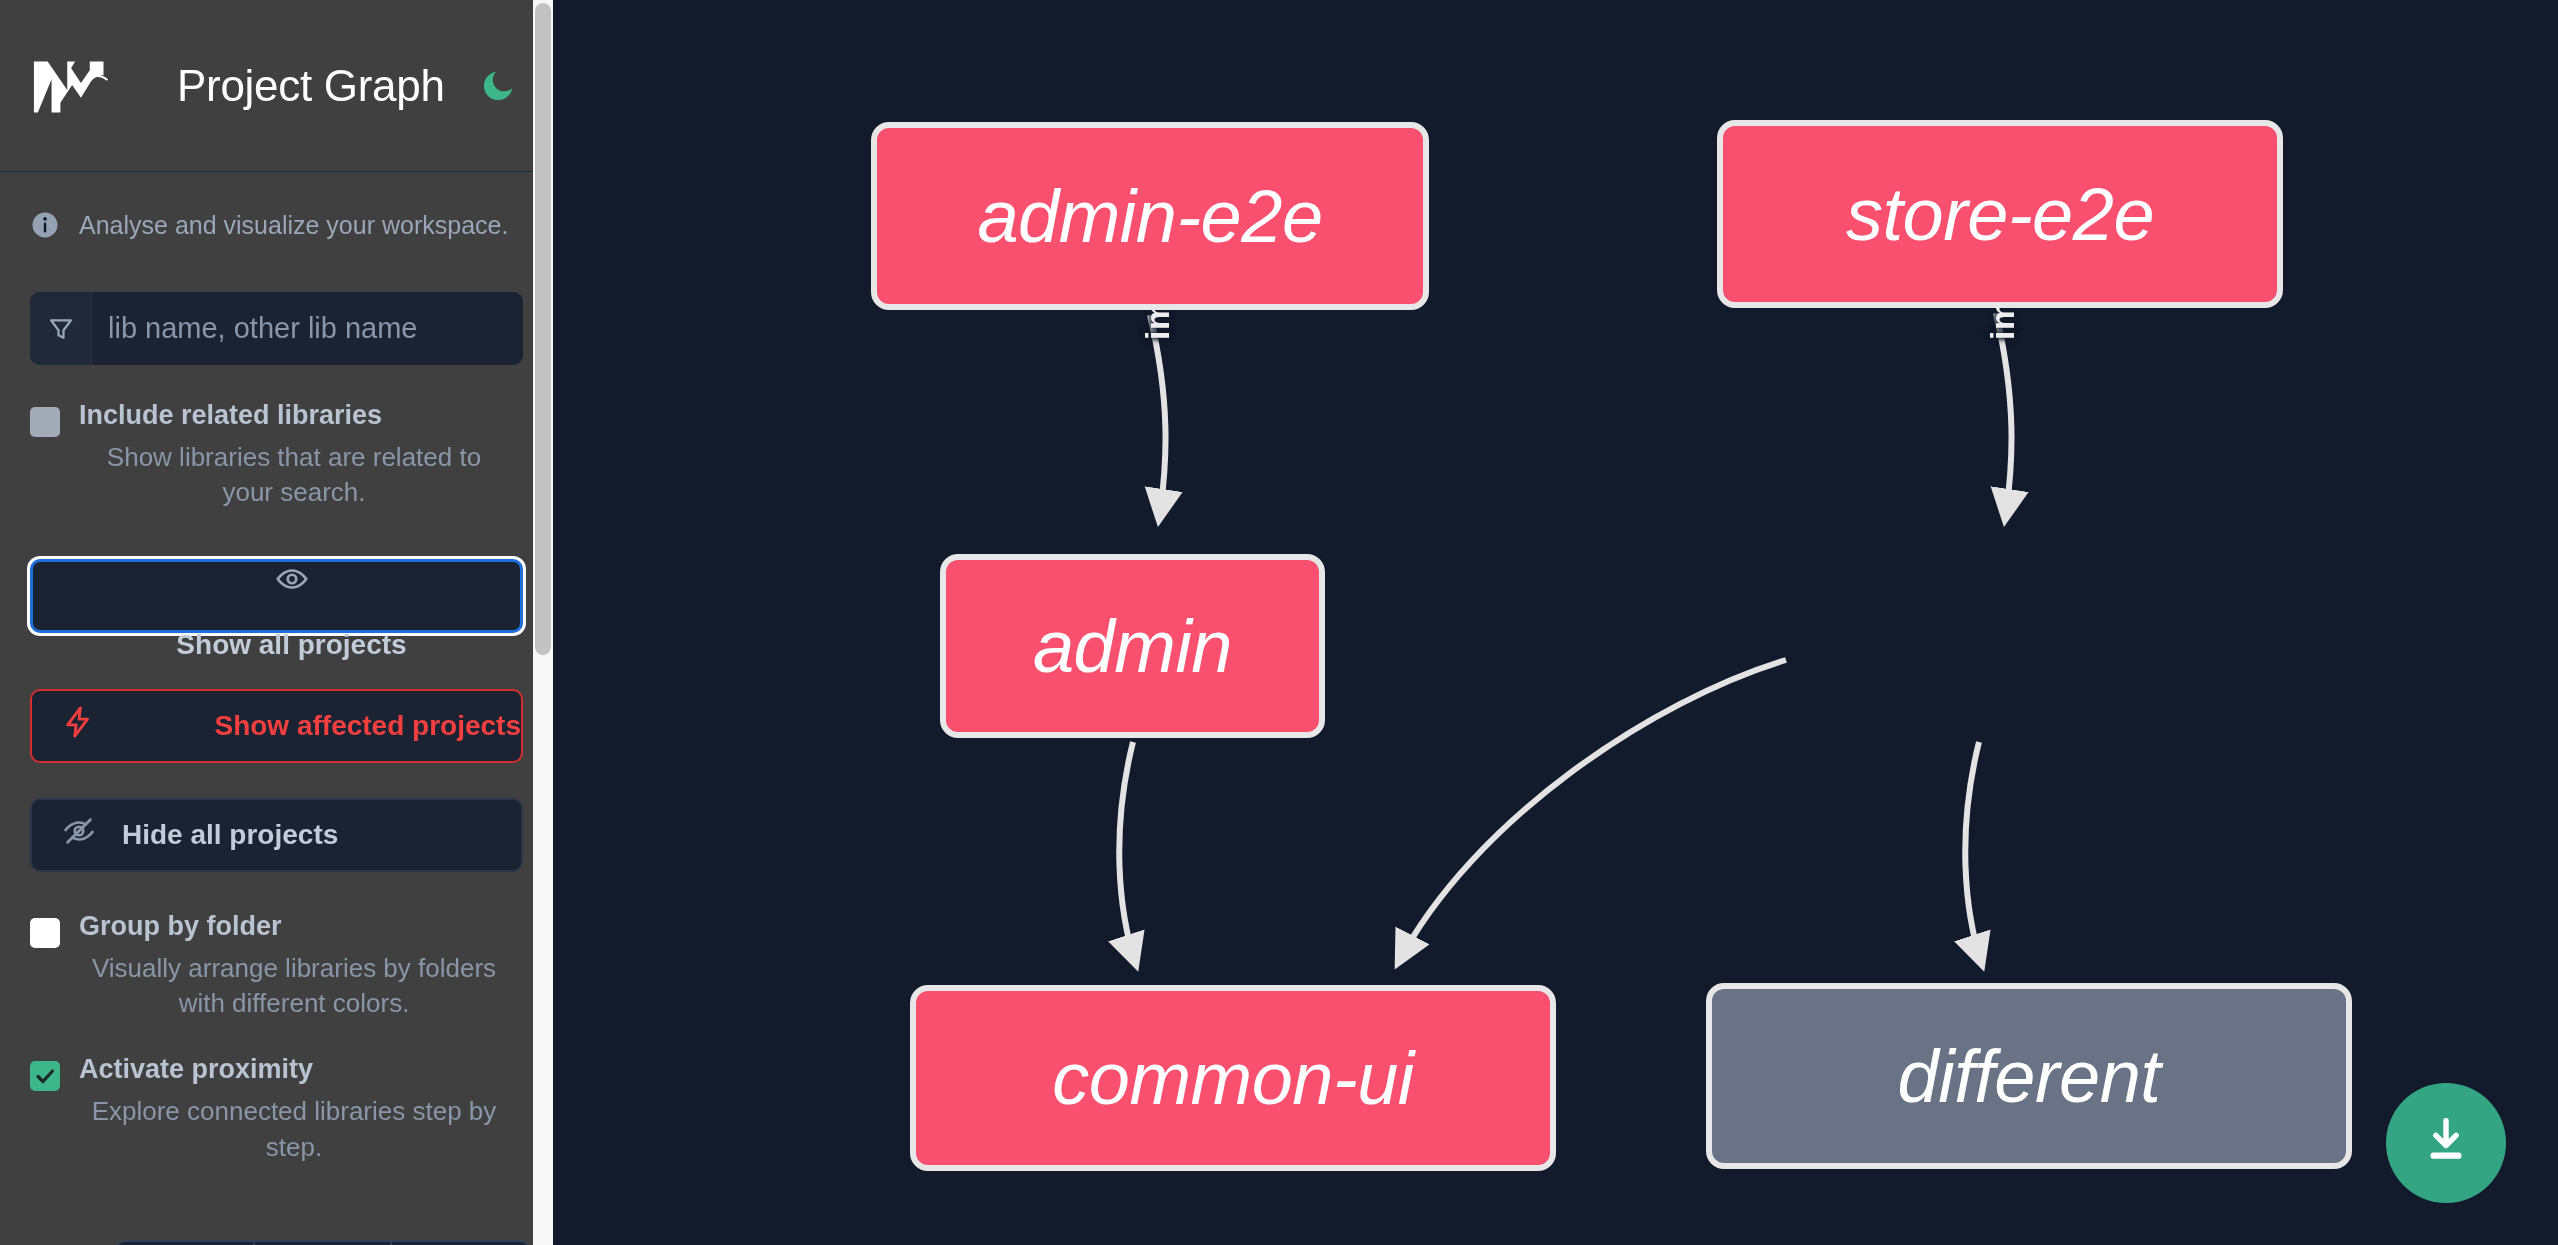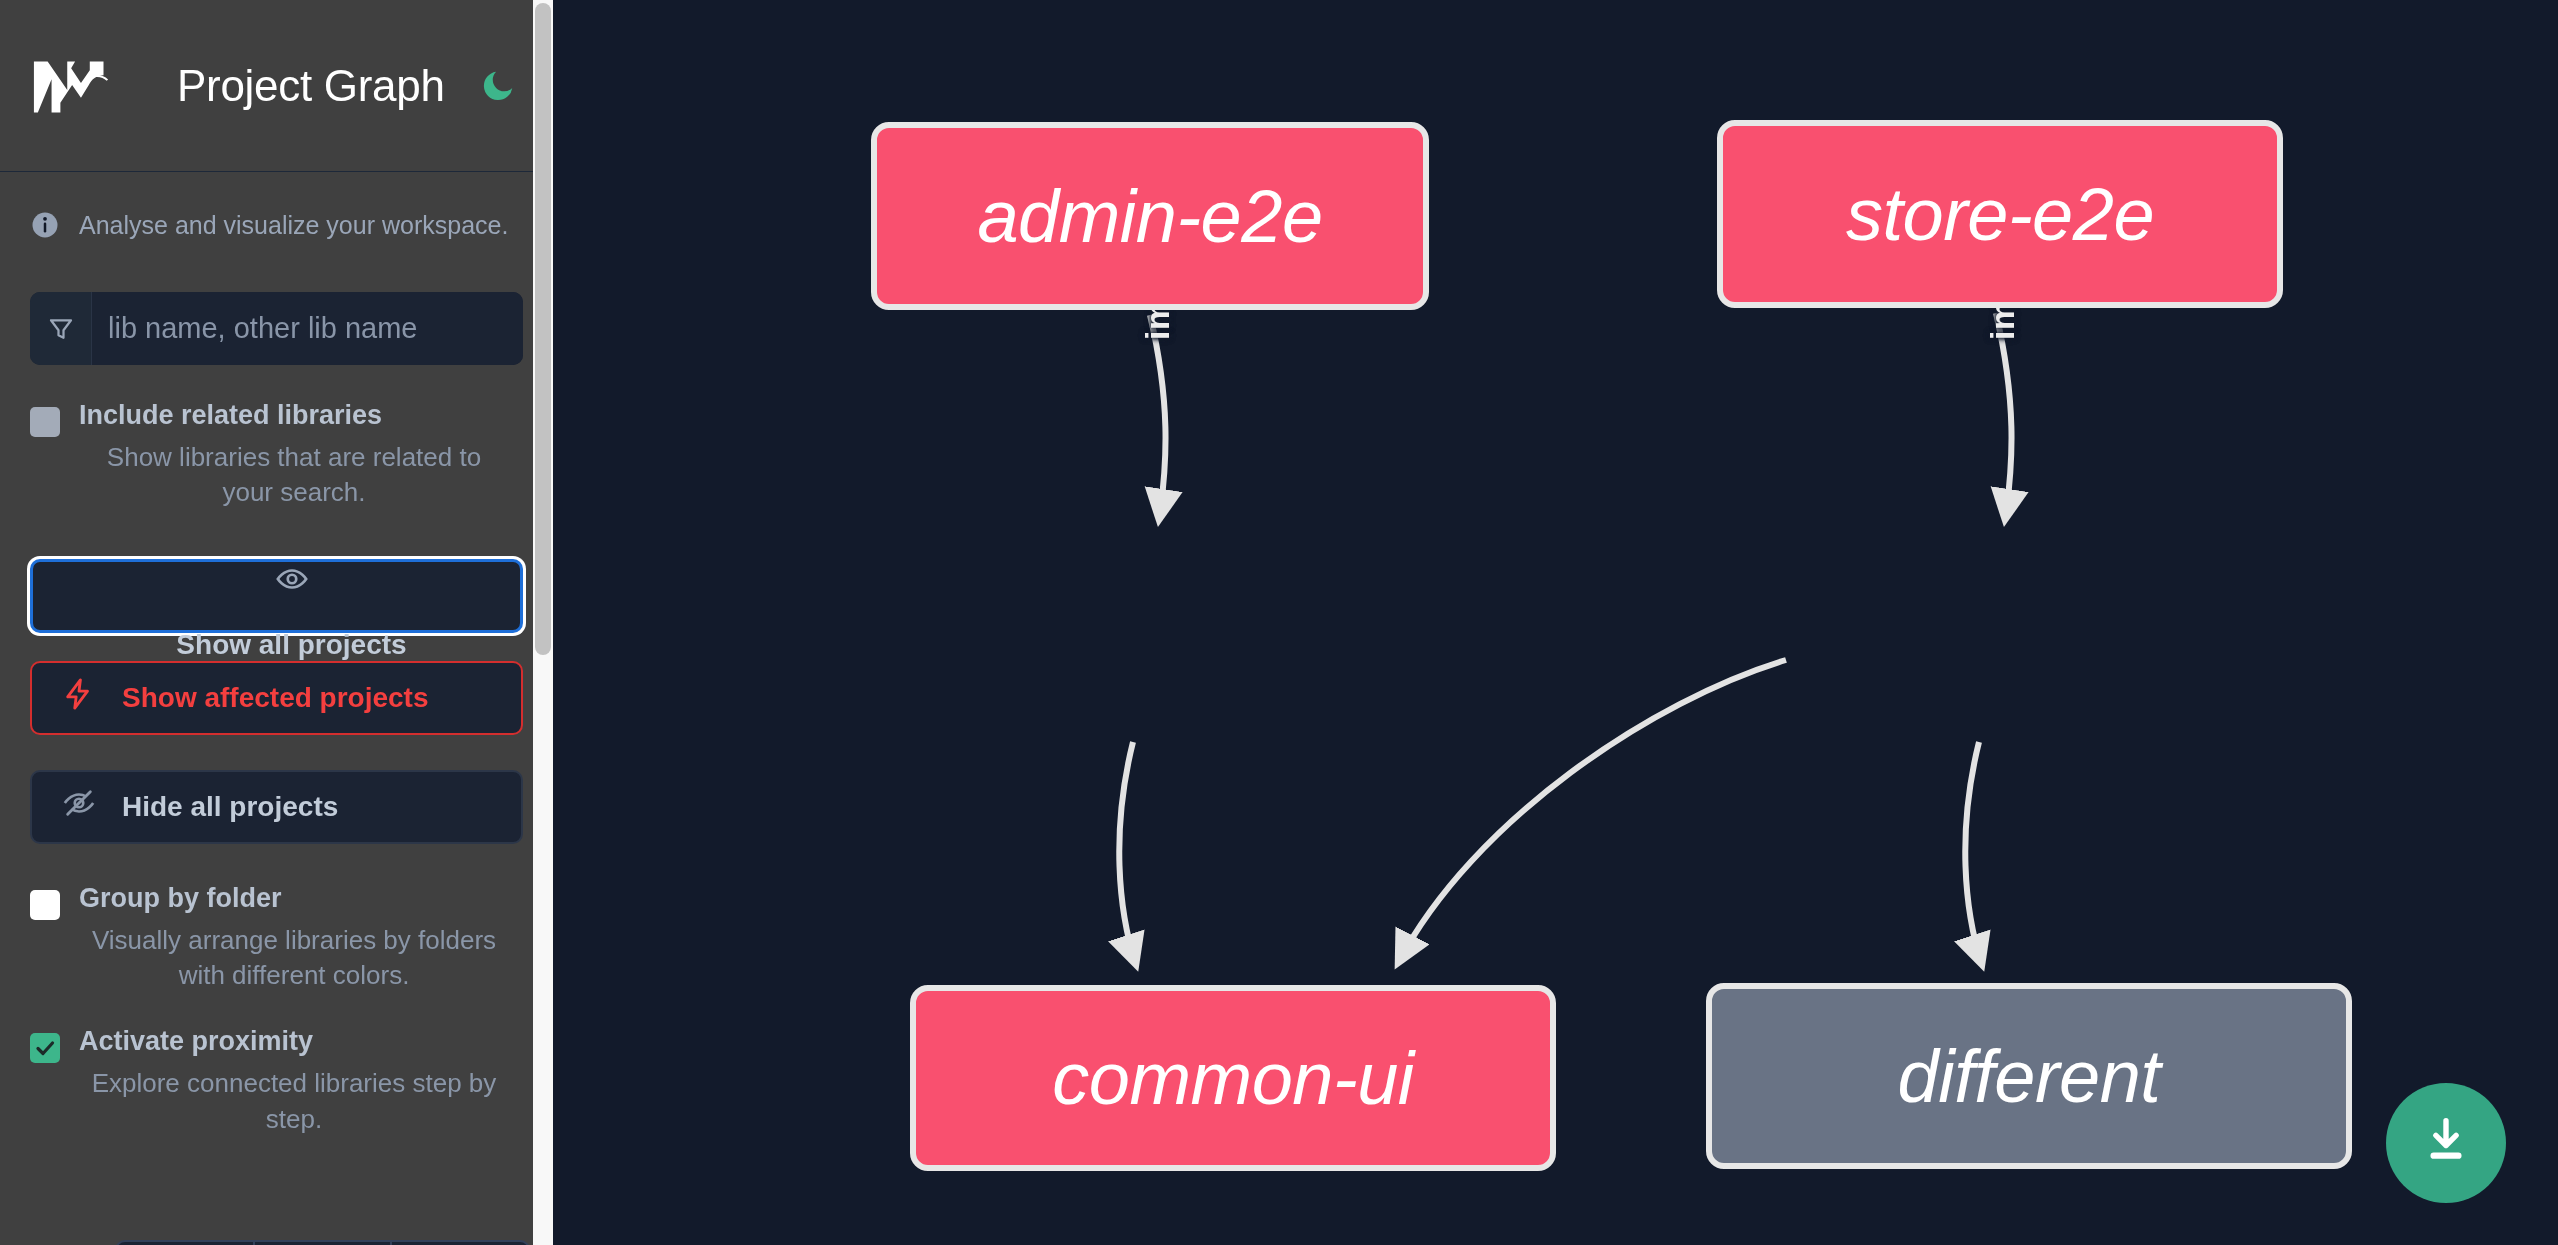--- a/index.html
+++ b/index.html
@@ -130,23 +130,24 @@
     background: #1b2333;
   }
   .btn-show-all {
     margin-top: 48px;
     border: 3px solid #1E6FD9;
     box-shadow: 0 0 0 3px #ffffff;
     color: #C2CCD9;
     flex-direction: column;
   }
   .btn-affected {
-    margin-top: 28px;
+    margin-top: 56px;
     border: 2px solid #D42E2E;
     color: #F43F3F;
+    justify-content: space-between;
   }
   .btn-hide-all {
     margin-top: 35px;
     border: 2px solid #2c3purple;
     border: 2px solid #2c3648;
     color: #C2CCD9;
   }
 
   .seg-group {
     position: absolute;
@@ -356,20 +357,23 @@
                 text-shadow:0 0 6px #121A2B,0 0 6px #121A2B,0 0 4px #121A2B;">implicit</div>
 
     <div class="node pink" style="left:318px;top:122px;width:558px;height:188px;">
       <span>admin-e2e</span>
     </div>
 
     <div class="node pink" style="left:1164px;top:120px;width:566px;height:188px;">
       <span>store-e2e</span>
     </div>
 
+    <div class="node pink" style="left:387px;top:554px;width:385px;height:184px;">
+      <span>admin</span>
+    </div>
 
 
     <div class="node pink" style="left:357px;top:985px;width:646px;height:186px;">
       <span>common-ui</span>
     </div>
 
     <div class="node grey" style="left:1153px;top:983px;width:646px;height:186px;">
       <span>different</span>
     </div>
 

